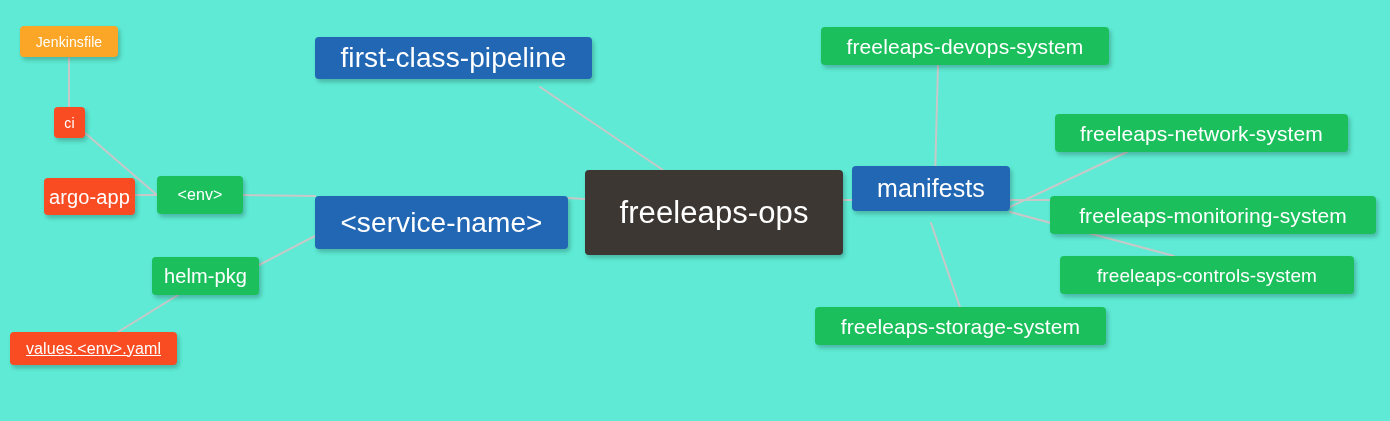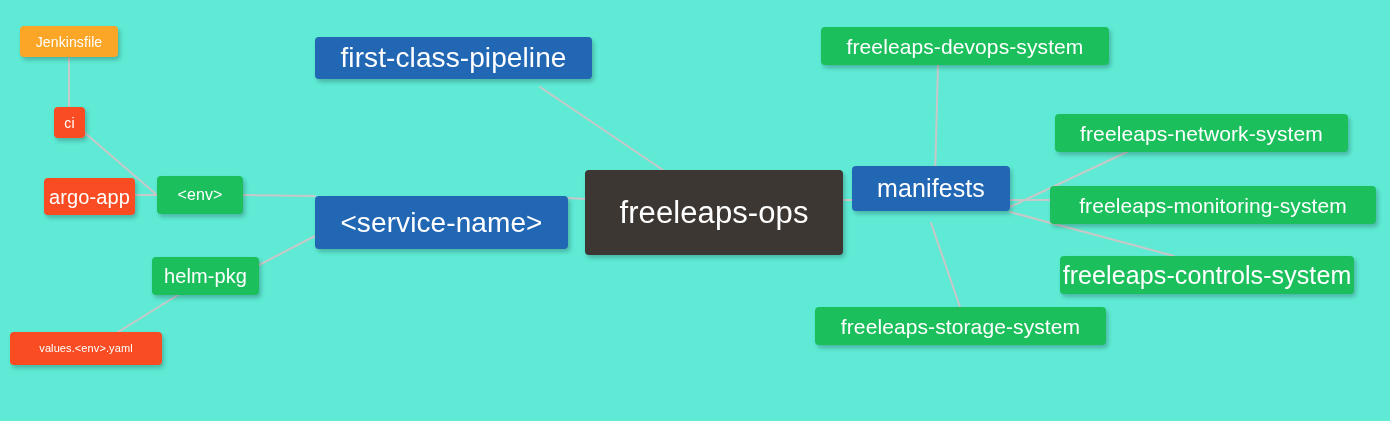--- a/index.html
+++ b/index.html
@@ -60,24 +60,24 @@
       <line x1="1010" y1="200" x2="1050" y2="200" stroke="#c8c8c8" stroke-width="2" stroke-linecap="round"></line>
       <line x1="1010" y1="212" x2="1174" y2="256" stroke="#c8c8c8" stroke-width="2" stroke-linecap="round"></line>
       <line x1="931" y1="223" x2="960" y2="307" stroke="#c8c8c8" stroke-width="2" stroke-linecap="round"></line>
     </svg>
   <div id="node-layer">
       <div class="node" style="left: 20px; top: 26px; width: 98px; height: 31px; background: rgb(252, 166, 39); font-size: 14px;">Jenkinsfile</div>
       <div class="node" style="left: 54px; top: 107px; width: 31px; height: 31px; background: rgb(249, 76, 34); font-size: 14px;">ci</div>
       <div class="node" style="left: 44px; top: 178px; width: 91px; height: 37px; background: rgb(249, 76, 34); font-size: 20px;">argo-app</div>
       <div class="node" style="left: 157px; top: 176px; width: 86px; height: 38px; background: rgb(27, 192, 92); font-size: 16px;">&lt;env&gt;</div>
       <div class="node" style="left: 152px; top: 257px; width: 107px; height: 38px; background: rgb(27, 192, 92); font-size: 20px;">helm-pkg</div>
-      <div class="node" style="left: 10px; top: 332px; width: 152px; height: 33px; background: rgb(249, 76, 34); font-size: 11px;">values.&lt;env&gt;.yaml</div>
+      <div class="node" style="left: 10px; top: 332px; width: 167px; height: 33px; background: rgb(249, 76, 34); font-size: 16px; text-decoration: underline;">values.&lt;env&gt;.yaml</div>
       <div class="node" style="left: 315px; top: 37px; width: 277px; height: 42px; background: rgb(33, 103, 180); font-size: 28px;">first-class-pipeline</div>
       <div class="node" style="left: 315px; top: 170px; width: 253px; height: 53px; background: rgb(33, 103, 180); font-size: 28px; margin-top: 26px;">&lt;service-name&gt;</div>
       <div class="node" style="left: 585px; top: 170px; width: 258px; height: 85px; background: rgb(61, 55, 51); font-size: 31px;">freeleaps-ops</div>
       <div class="node" style="left: 852px; top: 166px; width: 158px; height: 45px; background: rgb(33, 103, 180); font-size: 25px;">manifests</div>
       <div class="node" style="left: 821px; top: 27px; width: 288px; height: 38px; background: rgb(27, 192, 92); font-size: 21px; text-align: center;">freeleaps-devops-system</div>
       <div class="node" style="left: 1055px; top: 114px; width: 293px; height: 38px; background: rgb(27, 192, 92); font-size: 21px;">freeleaps-network-system</div>
-      <div class="node" style="left: 1050px; top: 186px; width: 326px; height: 38px; background: rgb(27, 192, 92); font-size: 21px;">freeleaps-monitoring-system</div>
-      <div class="node" style="left: 1060px; top: 256px; width: 294px; height: 38px; background: rgb(27, 192, 92); font-size: 25px;">freeleaps-controls-system</div>
+      <div class="node" style="left: 1050px; top: 196px; width: 326px; height: 38px; background: rgb(27, 192, 92); font-size: 21px;">freeleaps-monitoring-system</div>
+      <div class="node" style="left: 1060px; top: 256px; width: 294px; height: 38px; background: rgb(27, 192, 92); font-size: 19px;">freeleaps-controls-system</div>
       <div class="node" style="left: 815px; top: 307px; width: 291px; height: 38px; background: rgb(27, 192, 92); font-size: 21px;">freeleaps-storage-system</div>
     </div>
 </div>
 
 </body></html>

